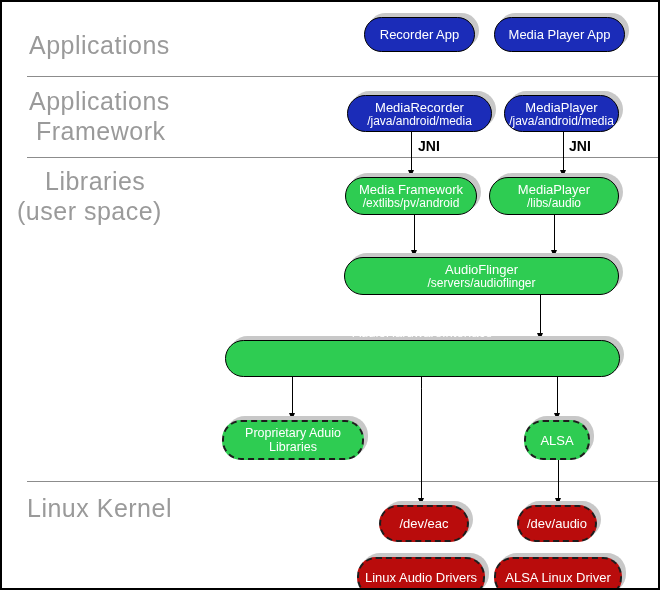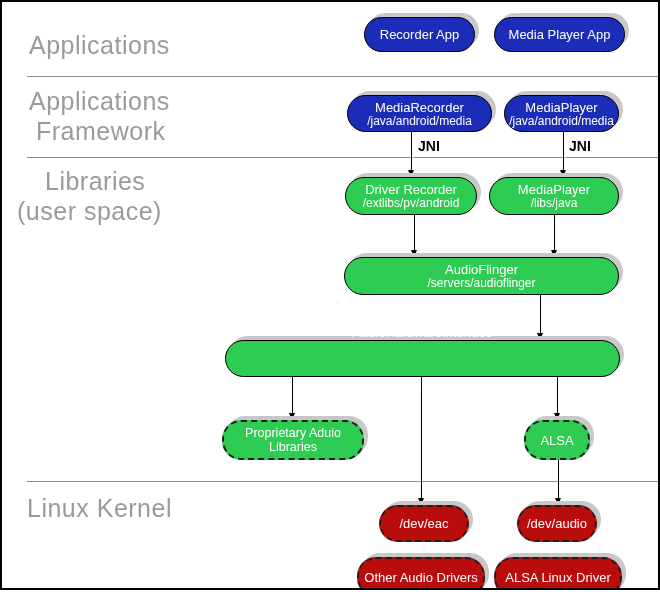--- a/index.html
+++ b/index.html
@@ -84,26 +84,26 @@
   <div class="node blue" style="left:345px;top:93px;width:145px;height:37px;">
     <div class="t">MediaRecorder</div>
     <div class="s">/java/android/media</div>
   </div>
   <div class="node blue" style="left:502px;top:93px;width:115px;height:37px;">
     <div class="t">MediaPlayer</div>
     <div class="s">/java/android/media</div>
   </div>
 
   <div class="node green" style="left:343px;top:175px;width:132px;height:38px;">
-    <div class="t">Driver Recorder</div>
+    <div class="t">Media Framework</div>
     <div class="s">/extlibs/pv/android</div>
   </div>
   <div class="node green" style="left:487px;top:175px;width:130px;height:38px;">
     <div class="t">MediaPlayer</div>
-    <div class="s">/libs/java</div>
+    <div class="s">/libs/audio</div>
   </div>
 
   <div class="node green" style="left:342px;top:255px;width:275px;height:38px;">
     <div class="t">AudioFlinger</div>
     <div class="s">/servers/audioflinger</div>
   </div>
 
   <div class="node green" style="left:223px;top:338px;width:395px;height:37px;gap:39px;">
     <div class="t">AudioHardwareInterface</div>
     <div class="s">/servers/audioflinger</div>
@@ -117,19 +117,19 @@
     <div class="t">ALSA</div>
   </div>
 
   <div class="node red dashed" style="left:377px;top:503px;width:90px;height:37px;">
     <div class="t">/dev/eac</div>
   </div>
   <div class="node red dashed" style="left:515px;top:503px;width:80px;height:37px;">
     <div class="t">/dev/audio</div>
   </div>
   <div class="node red dashed" style="left:355px;top:555px;width:128px;height:40px;">
-    <div class="t">Other Audio Drivers</div>
+    <div class="t">Linux Audio Drivers</div>
   </div>
   <div class="node red dashed" style="left:492px;top:555px;width:128px;height:40px;">
     <div class="t">ALSA Linux Driver</div>
   </div>
 
 </div>
 
 </body></html>

